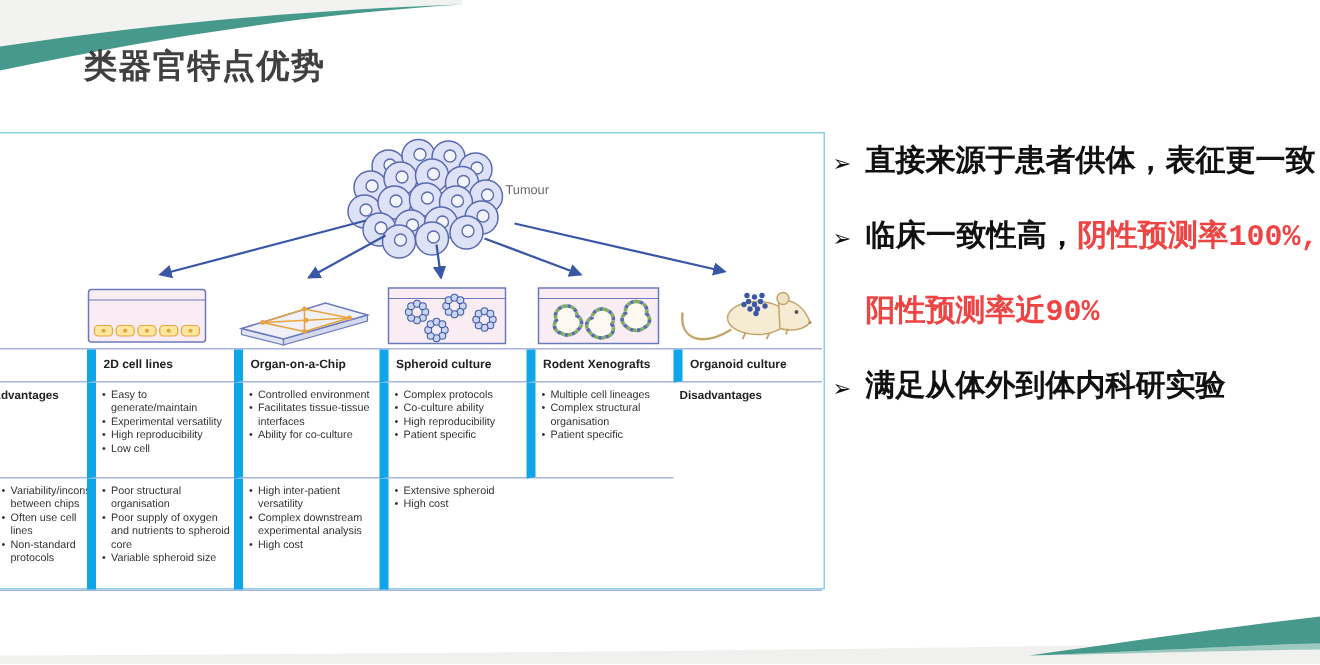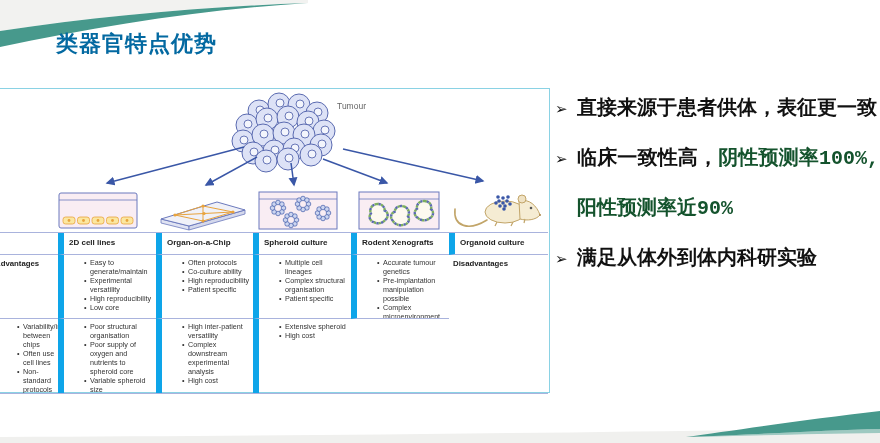--- a/index.html
+++ b/index.html
@@ -1,51 +1,51 @@
 <!DOCTYPE html>
 <html><head>
 <meta charset="utf-8">
 <style>
   html,body{margin:0;padding:0;background:#fff;}
   #page{position:relative;width:880px;height:443px;overflow:hidden;background:#fff;
         font-family:"Liberation Sans","DejaVu Sans",sans-serif;}
   .abs{position:absolute;}
 
   
-  #title{left:56px;top:29px;font-size:22px;font-weight:bold;color:#0369a1;letter-spacing:1px;}
+  #title{left:56px;top:29px;font-size:22px;font-weight:bold;color:#404040;letter-spacing:1px;}
 
   
   #figure{left:-10px;top:88px;width:560px;height:305px;border:1.5px solid #8ad2e4;background:#fff;box-sizing:border-box;}
   #figure svg.art{position:absolute;left:0;top:0;}
-  #tumour-label{left:346px;top:12px;font-size:8.5px;color:#666;}
+  #tumour-label{left:346px;top:32px;font-size:8.5px;color:#666;}
 
   
   #cmp-grid{left:0;top:143px;width:557px;display:grid;
     grid-template-columns:67px 98px 97px 98px 98px 1fr;
     grid-template-rows:22px 64px 74px;
     border-top:1px solid #a9b3dd;border-bottom:1px solid #a9b3dd;}
   #cmp-grid .cell{box-sizing:border-box;overflow:hidden;}
   #cmp-grid .cl{border-left:6px solid #0ea5e9;}
   #cmp-grid .cb{border-bottom:1px solid #a9b3dd;}
   .hdr{font-size:8px;font-weight:bold;color:#222;padding:5px 2px 0 5px;}
   .rowlab{font-size:7.8px;font-weight:bold;color:#222;padding:4px 1px 0 4px;}
-  .items{padding:3px 2px 0 20px;}
+  .items{padding:3px 2px 0 4px;}
   .items ul{margin:0;padding:0;list-style:none;font-size:7.2px;line-height:9px;color:#333;}
   .items li{position:relative;padding-left:6px;}
   .items li::before{content:"•";position:absolute;left:0;top:0;}
 
   
   #bullets{left:555px;top:84px;width:324px;}
   #bullets ul{margin:0;padding:0;list-style:none;}
   #bullets li{position:relative;padding-left:22px;line-height:50px;font-size:20px;
     font-weight:600;color:#111;text-align:justify;
     font-family:Liberation Mono, monospace;}
   #bullets li::before{content:"\27A2";position:absolute;left:0;top:0;font-size:15px;color:#111;
     font-family:"DejaVu Sans",sans-serif;}
-  #bullets .seg-red{color:#14532d;}
+  #bullets .seg-red{color:#ef4444;}
   #bullets .seg-default{color:#111;}
 </style>
 </head>
 <body>
 
 <div id="page">
 
   <svg class="abs" style="left:0;top:0" width="312" height="60" viewBox="0 0 312 60">
     <path d="M0,0 L308,0 L308,3 C200,7 100,16 0,31 Z" fill="#f2f2f0"></path>
     <path d="M0,31 C100,16 200,7 308,3 C200,10 100,26 0,47 Z" fill="#47998c"></path>
@@ -203,43 +203,43 @@
         <div class="cell hdr cl cb">Organ-on-a-Chip</div>
         <div class="cell hdr cl cb">Spheroid culture</div>
         <div class="cell hdr cl cb">Rodent Xenografts</div>
         <div class="cell hdr cl cb">Organoid culture</div>
         <div class="cell rowlab cb">Advantages</div>
         <div class="cell items cl cb">
           <ul>
             <li>Easy to generate/maintain</li>
             <li>Experimental versatility</li>
             <li>High reproducibility</li>
-            <li>Low core</li>
-          </ul>
-        </div>
-        <div class="cell items cl cb">
-          <ul>
-            <li>Often protocols</li>
+            <li>Low cell</li>
+          </ul>
+        </div>
+        <div class="cell items cl cb">
+          <ul>
+            <li>Controlled environment</li>
+            <li>Facilitates tissue-tissue interfaces</li>
+            <li>Ability for co-culture</li>
+          </ul>
+        </div>
+        <div class="cell items cl cb">
+          <ul>
+            <li>Complex protocols</li>
             <li>Co-culture ability</li>
             <li>High reproducibility</li>
             <li>Patient specific</li>
           </ul>
         </div>
         <div class="cell items cl cb">
           <ul>
             <li>Multiple cell lineages</li>
             <li>Complex structural organisation</li>
             <li>Patient specific</li>
-          </ul>
-        </div>
-        <div class="cell items cl cb">
-          <ul>
-            <li>Accurate tumour genetics</li>
-            <li>Pre-implantation manipulation possible</li>
-            <li>Complex microenvironment</li>
           </ul>
         </div>
         <div class="cell rowlab">Disadvantages</div>
         <div class="cell items cl">
           <ul>
             <li>Variability/inconsistency between chips</li>
             <li>Often use cell lines</li>
             <li>Non-standard protocols</li>
           </ul>
         </div>

